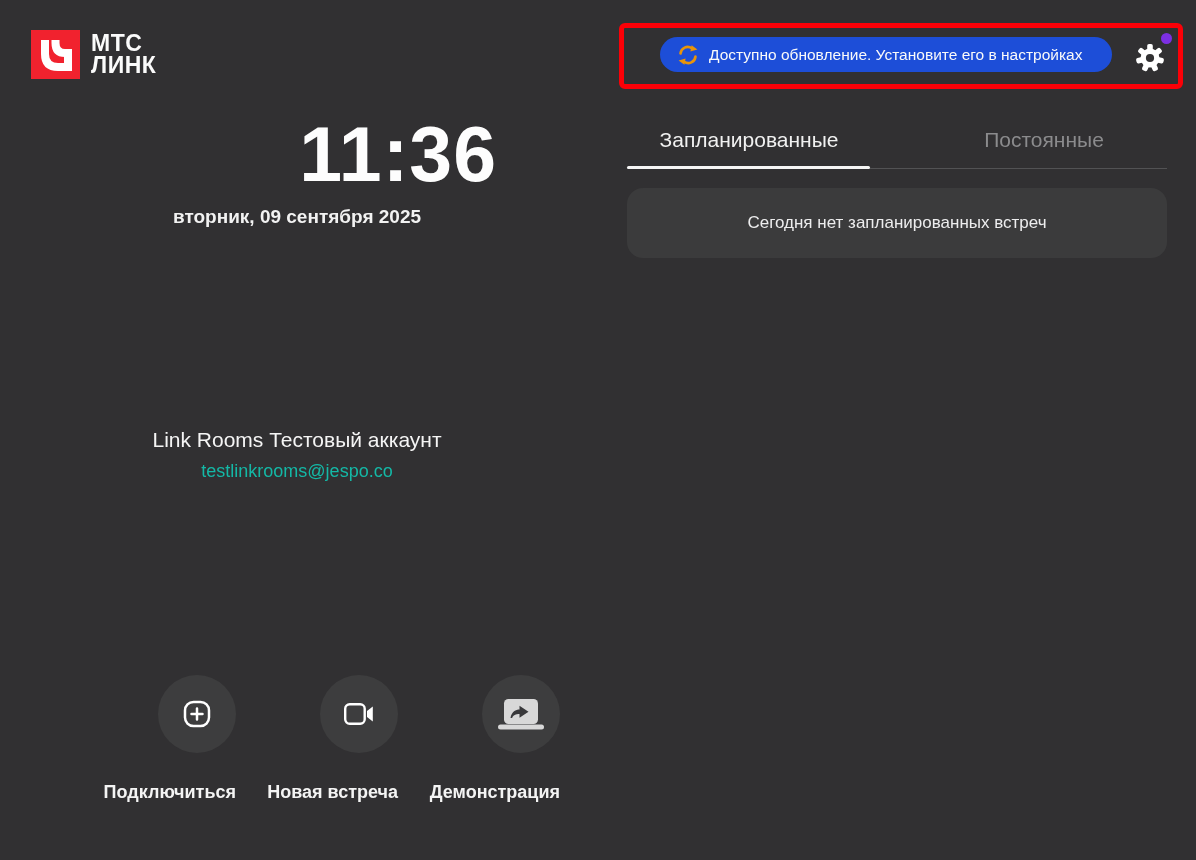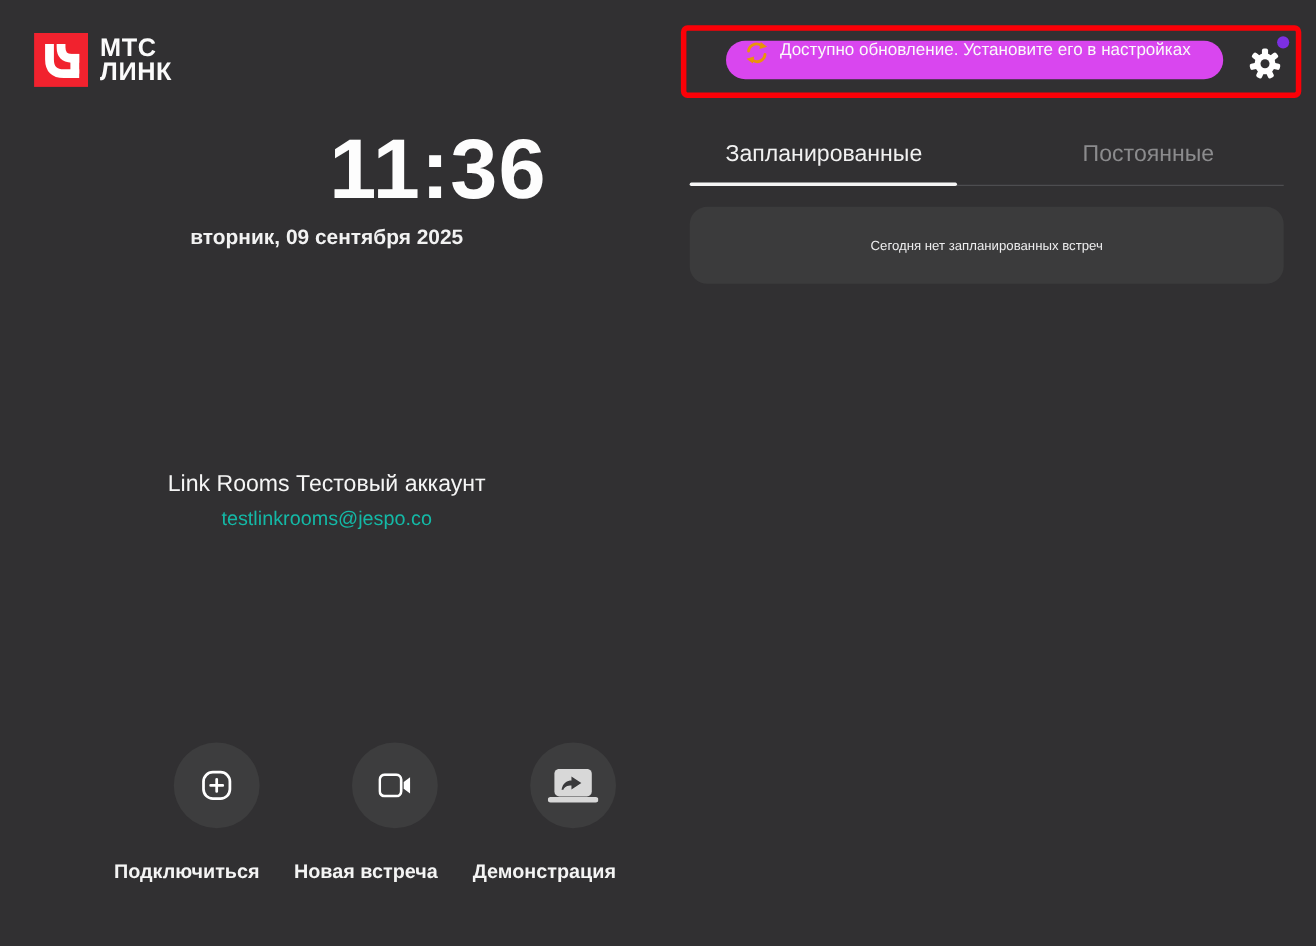--- a/index.html
+++ b/index.html
@@ -26,22 +26,22 @@
   
   .annotation-rect {
     left: 619px; top: 23px; width: 564px; height: 66px;
     border: 5px solid #fb0007; border-radius: 6px;
     pointer-events: none; z-index: 50;
   }
 
   
   .update-pill {
     left: 660px; top: 37px; height: 35px; width: 452px;
-    background: #d946ef; border-radius: 18px;
-    display: flex; gap: 9px;
+    background: #1d4ed8; border-radius: 18px;
+    display: flex; align-items: center; gap: 9px;
     padding: 0 18px 0 16px; cursor: pointer;
   }
   .update-pill .txt {
     font-size: 15.5px; font-weight: 500; color: #fafafa; white-space: nowrap;
   }
   .gear-btn {
     left: 1132px; top: 40px; width: 36px; height: 36px;
     display: flex; align-items: center; justify-content: center; cursor: pointer;
     background: none; border: none;
   }
@@ -85,21 +85,21 @@
     left: 627px; top: 168px; width: 540px; height: 1px; background: #525254;
   }
 
   
   .meetings-card {
     left: 627px; top: 188px; width: 540px; height: 70px;
     background: #3b3b3c; border-radius: 16px;
     display: flex; align-items: center; justify-content: center;
   }
   .meetings-card .txt {
-    font-size: 12px; font-weight: 500; color: #ededee;
+    font-size: 17px; font-weight: 500; color: #ededee;
   }
 
   
   .action {
     top: 675px; width: 200px;
     display: flex; flex-direction: column; align-items: flex-end;
     cursor: pointer;
   }
   .action-join   { left: 36px;  }
   .action-new    { left: 198px; }

